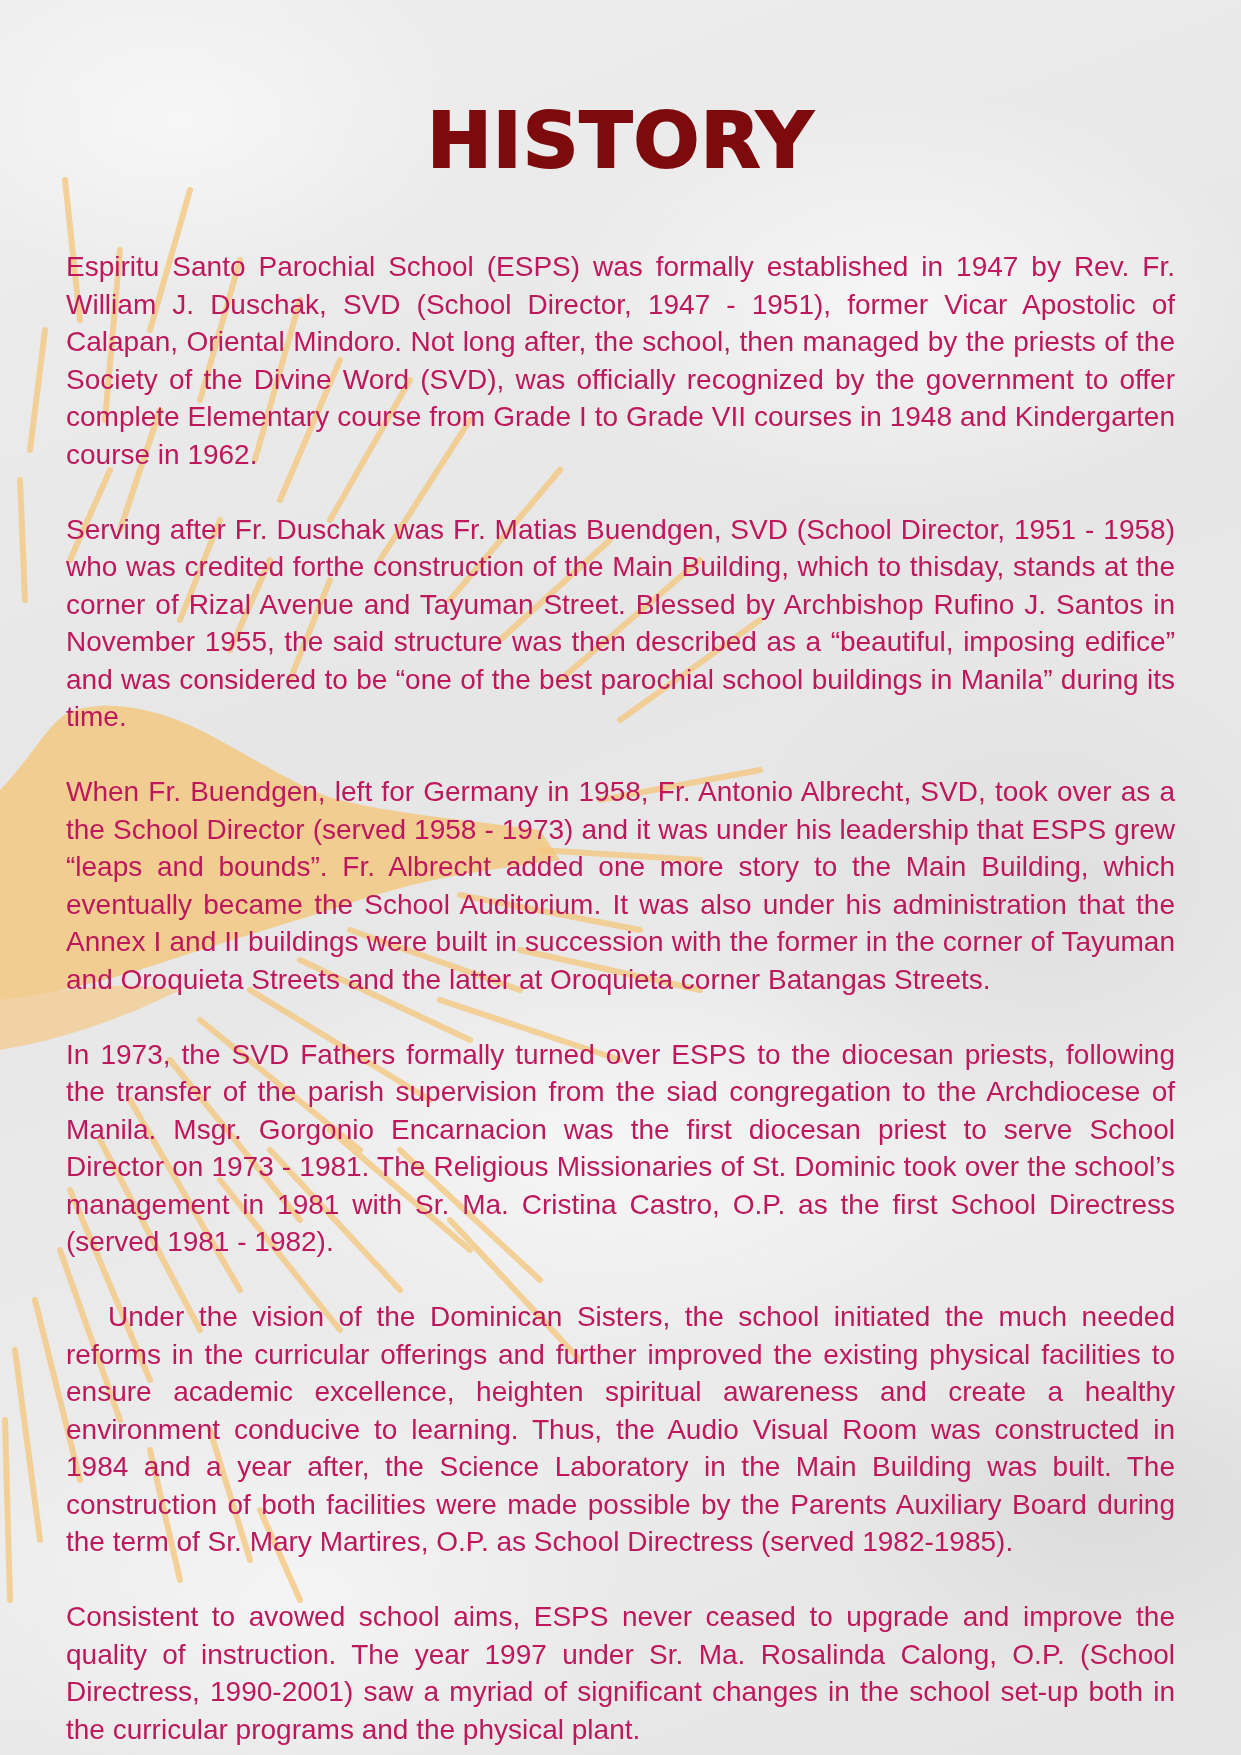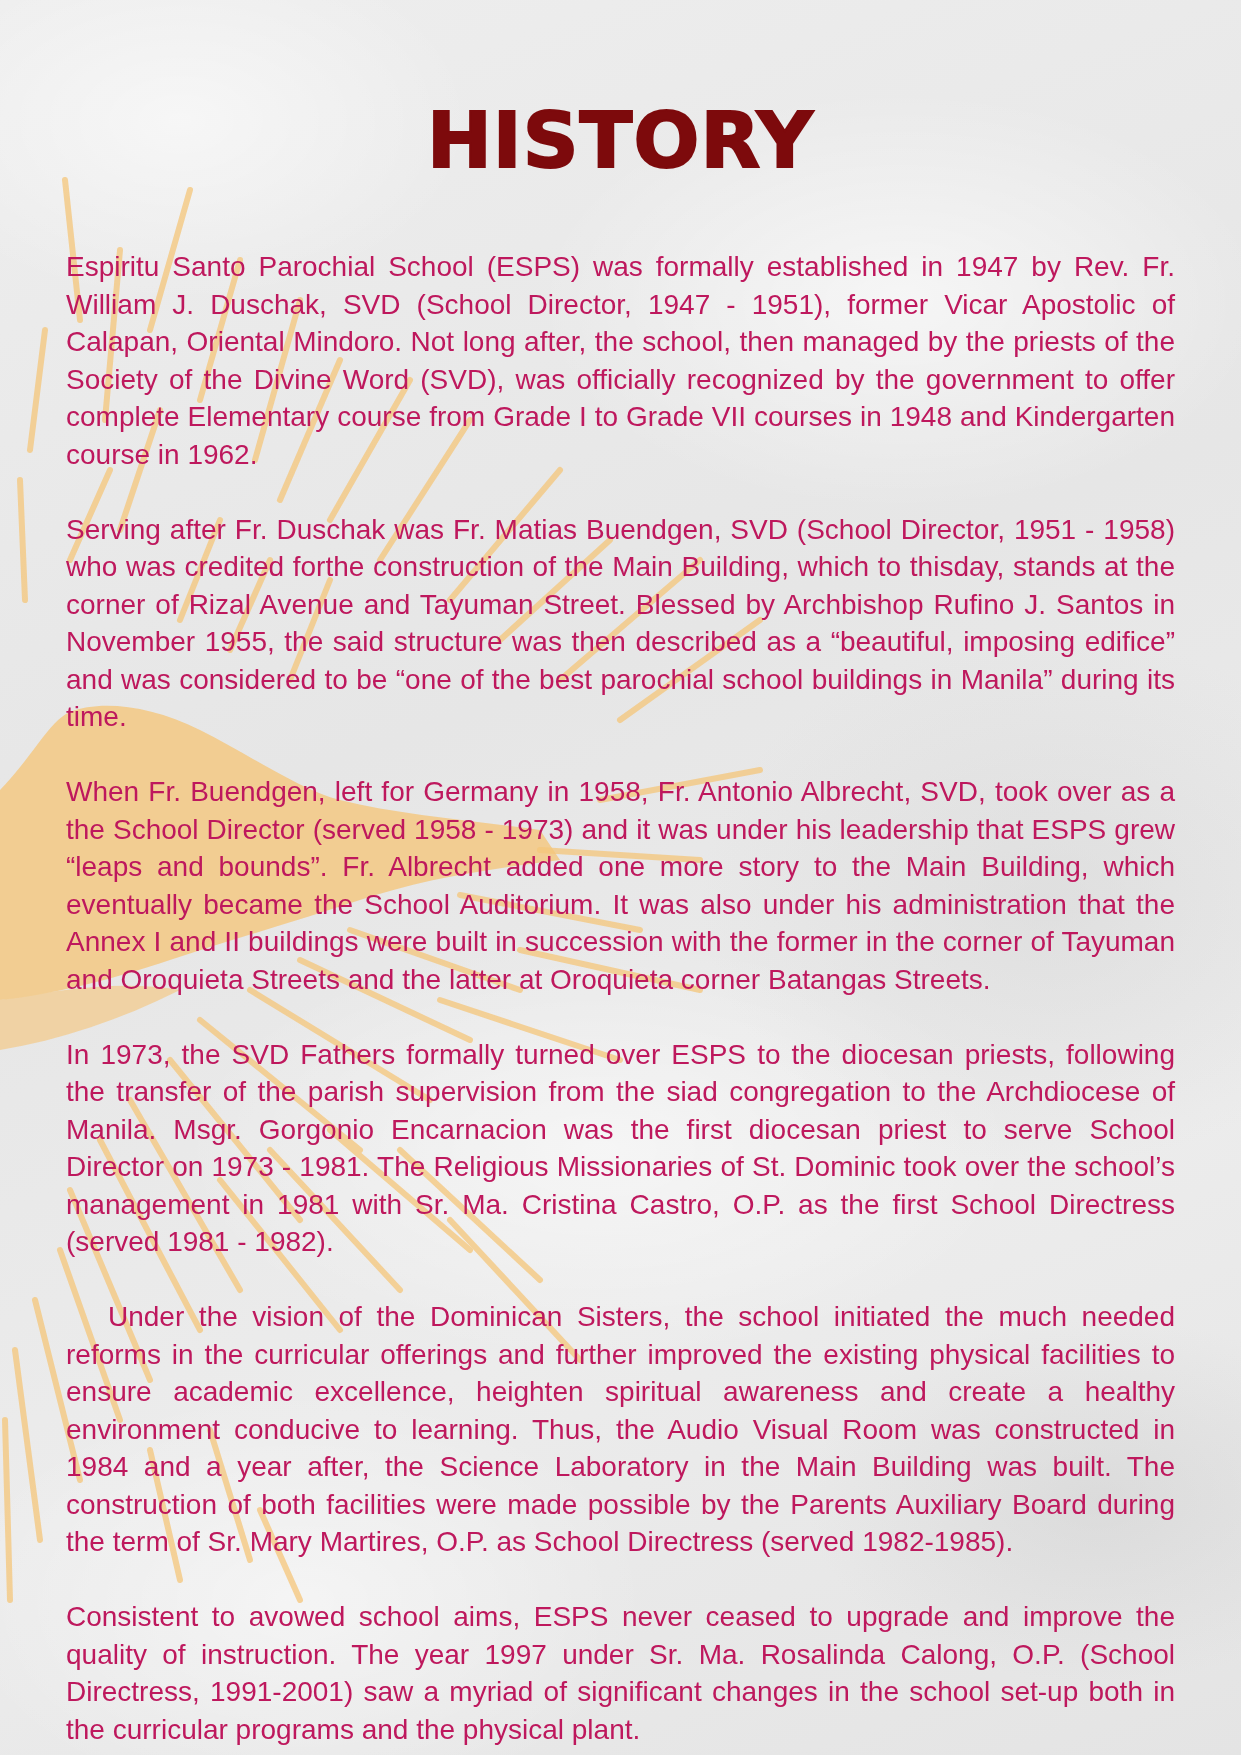--- a/index.html
+++ b/index.html
@@ -136,15 +136,15 @@
 
 <div class="content">
   <h1 class="title">HISTORY</h1>
 
   <div class="body-text">
     <p>Espiritu Santo Parochial School (ESPS) was formally established in 1947 by Rev. Fr. William J. Duschak, SVD (School Director, 1947 - 1951), former Vicar Apostolic of Calapan, Oriental Mindoro. Not long after, the school, then managed by the priests of the Society of the Divine Word (SVD), was officially recognized by the government to offer complete Elementary course from Grade I to Grade VII courses in 1948 and Kindergarten course in 1962.</p>
     <p>Serving after Fr. Duschak was Fr. Matias Buendgen, SVD (School Director, 1951 - 1958) who was credited forthe construction of the Main Building, which to thisday, stands at the corner of Rizal Avenue and Tayuman Street. Blessed by Archbishop Rufino J. Santos in November 1955, the said structure was then described as a “beautiful, imposing edifice” and was considered to be “one of the best parochial school buildings in Manila” during its time.</p>
     <p>When Fr. Buendgen, left for Germany in 1958, Fr. Antonio Albrecht, SVD, took over as a the School Director (served 1958 - 1973) and it was under his leadership that ESPS grew “leaps and bounds”. Fr. Albrecht added one more story to the Main Building, which eventually became the School Auditorium. It was also under his administration that the Annex I and II buildings were built in succession with the former in the corner of Tayuman and Oroquieta Streets and the latter at Oroquieta corner Batangas Streets.</p>
     <p>In 1973, the SVD Fathers formally turned over ESPS to the diocesan priests, following the transfer of the parish supervision from the siad congregation to the Archdiocese of Manila. Msgr. Gorgonio Encarnacion was the first diocesan priest to serve School Director on 1973 - 1981. The Religious Missionaries of St. Dominic took over the school’s management in 1981 with Sr. Ma. Cristina Castro, O.P. as the first School Directress (served 1981 - 1982).</p>
     <p class="indent">Under the vision of the Dominican Sisters, the school initiated the much needed reforms in the curricular offerings and further improved the existing physical facilities to ensure academic excellence, heighten spiritual awareness and create a healthy environment conducive to learning. Thus, the Audio Visual Room was constructed in 1984 and a year after, the Science Laboratory in the Main Building was built. The construction of both facilities were made possible by the Parents Auxiliary Board during the term of Sr. Mary Martires, O.P. as School Directress (served 1982-1985).</p>
-    <p>Consistent to avowed school aims, ESPS never ceased to upgrade and improve the quality of instruction. The year 1997 under Sr. Ma. Rosalinda Calong, O.P. (School Directress, 1991-2001) saw a myriad of significant changes in the school set-up both in the curricular programs and the physical plant.</p>
+    <p>Consistent to avowed school aims, ESPS never ceased to upgrade and improve the quality of instruction. The year 1997 under Sr. Ma. Rosalinda Calong, O.P. (School Directress, 1990-2001) saw a myriad of significant changes in the school set-up both in the curricular programs and the physical plant.</p>
   </div>
 </div>
 
 </body></html>

